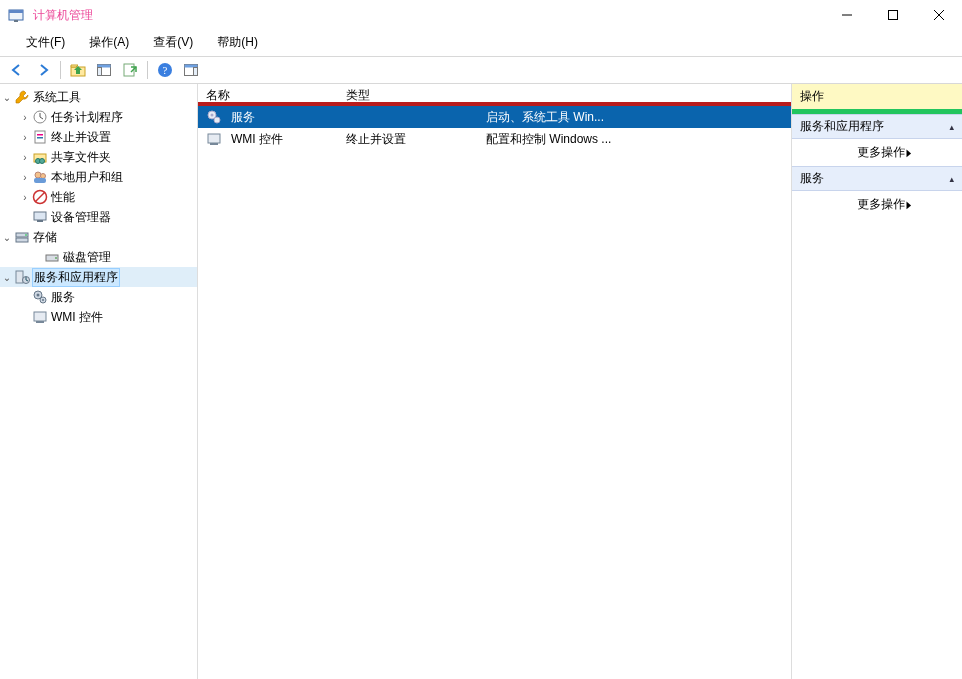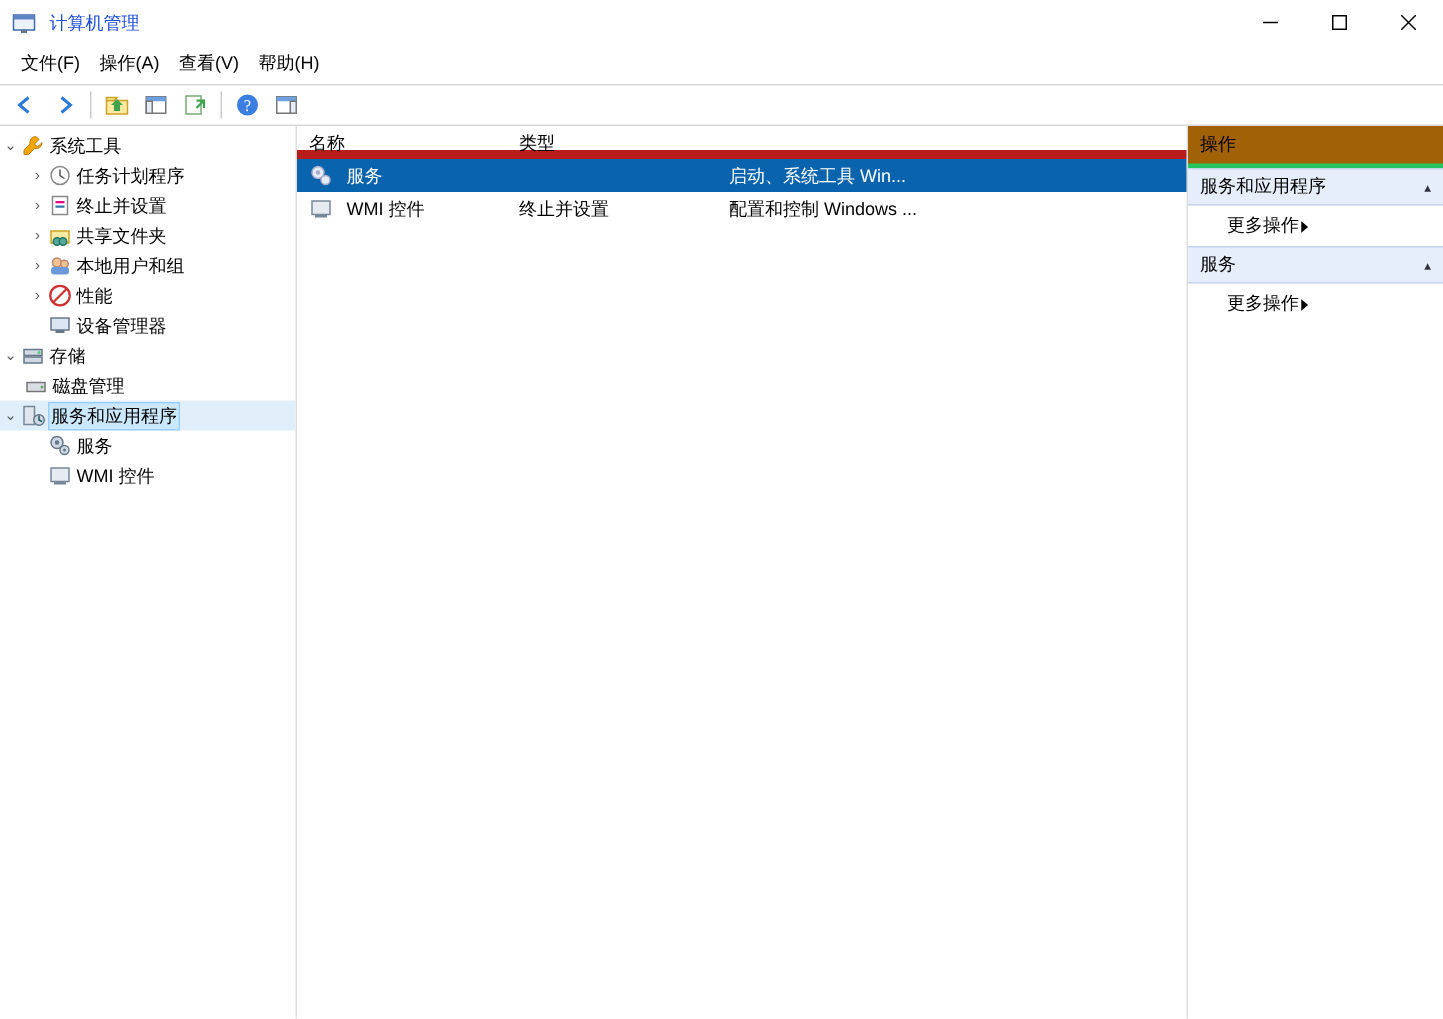--- a/index.html
+++ b/index.html
@@ -15,29 +15,29 @@
   }
   .title-bar {
     height: 30px;
     display: flex;
     align-items: center;
     justify-content: space-between;
     background: #fff;
     padding-left: 4px;
   }
   .title-left { display:flex; align-items:center; gap:6px; padding:0 4px; }
-  .title-text { color:#1d4ed8; }
+  .title-text { color:#ec4899; }
   .win-controls { display:flex; }
   .win-btn {
     width: 46px; height: 30px;
     display:flex; align-items:center; justify-content:center;
   }
   .win-btn svg { pointer-events:none; }
   .menu-bar {
-    display:flex; gap:1px; padding:2px 4px 3px 8px; font-size:12px; color:#000;text-align:right;
+    display:flex; gap:12px; padding:2px 4px 3px 20px; font-size:12px; color:#000;text-align:right;
   }
   .menu-item { padding:2px 6px; }
   .toolbar {
     display:flex; align-items:center; gap:4px;
     padding:2px 6px;
     border-top:1px solid #d8d8d8;
     border-bottom:1px solid #d8d8d8;
     height:28px;
     background:#fff;
   }
@@ -59,37 +59,37 @@
   .tree ul { list-style:none; margin:0; padding:0; }
   .tree li { white-space:nowrap; }
   .tree-row { display:flex; align-items:center; height:20px; padding-right:4px;}
   .twisty { width:14px; text-align:center; font-size:10px; color:#5a5a5a; cursor:default;}
   .twisty.blank{visibility:hidden;}
   .node-icon { width:16px; height:16px; display:inline-flex; align-items:center; justify-content:center; margin-right:3px;}
   .node-label { color:#000; }
   .tree li.selected > .tree-row .node-label { background:#cce8ff; outline:1px solid #99cfff; padding:0 1px;}
   .tree .row-selected { background:#dfeef9; }
   .list-panel { flex:1; border-right:1px solid #ddd; display:flex; flex-direction:column; }
-  .list-header { display:flex; height:22px; border-bottom:6px solid #b91c1c;}
+  .list-header { display:flex; height:22px; border-bottom:4px solid #b91c1c;}
   .list-header .col { padding:3px 8px; color:#000; border-right:1px solid transparent;}
   .col-name{ width:140px; } .col-type{ width:140px;} .col-desc{ flex:1; }
   .list-body { flex:1; }
   .list-row { display:flex; height:22px; align-items:center; }
   .list-row .cell { padding:0 8px; overflow:hidden; text-overflow:ellipsis; white-space:nowrap;}
   .list-row .cell.icon-cell{ display:flex; align-items:center; gap:6px; }
   .list-row.selected { background:#0a64ad; color:#fff; }
   .actions-panel { width:170px; padding:0; }
-  .actions-head { padding:4px 8px; font-weight:normal; background:#a16207; border-bottom:3px solid #22c55e; }
+  .actions-head { padding:4px 8px; font-weight:normal; background:#fef9c3; border-bottom:5px solid #22c55e; }
   .actions-group-header{
     background:#e6eefb; padding:3px 8px; border-top:1px solid #c8d4ec; border-bottom:1px solid #c8d4ec;
     display:flex; align-items:center; justify-content:space-between;
   }
   .actions-group-header .tri{ font-size:9px; color:#334; }
   .actions-link{
-    display:flex; align-items:center; justify-content:flex-start;
+    display:flex; align-items:center; justify-content:center;
     padding:5px 10px 5px 26px; color:#000;
   }
   .actions-link .arr{ font-size:10px; color:#000; }
   .small-arrow{display:inline-block;transform:scaleX(.6);}
 
 </style>
 </head>
 <body>
 
 <div class="title-bar">
@@ -281,21 +281,21 @@
                 <span class="twisty">⌄</span>
                 <span class="node-icon">
                     <svg width="16" height="16">
                       <rect x="2" y="4" width="12" height="4" fill="#cfd8e3" stroke="#678"></rect>
                       <rect x="2" y="9" width="12" height="4" fill="#cfd8e3" stroke="#678"></rect>
                       <circle cx="12" cy="6" r="1" fill="#5c7"></circle>
                     </svg>
                   </span>
                 <span class="node-label">存储</span>
               </div>
-              <ul style="padding-left:2px;">
+              <ul style="padding-left:30px;">
                 <li>
                     <div class="tree-row">
                   <span class="twisty blank">›</span>
                   <span class="node-icon">
                         <svg width="16" height="16">
                           <rect x="2" y="6" width="12" height="6" fill="#d8dde4" stroke="#777"></rect>
                           <circle cx="12" cy="9" r="1" fill="#6a6"></circle>
                         </svg>
                       </span>
                   <span class="node-label">磁盘管理</span>

